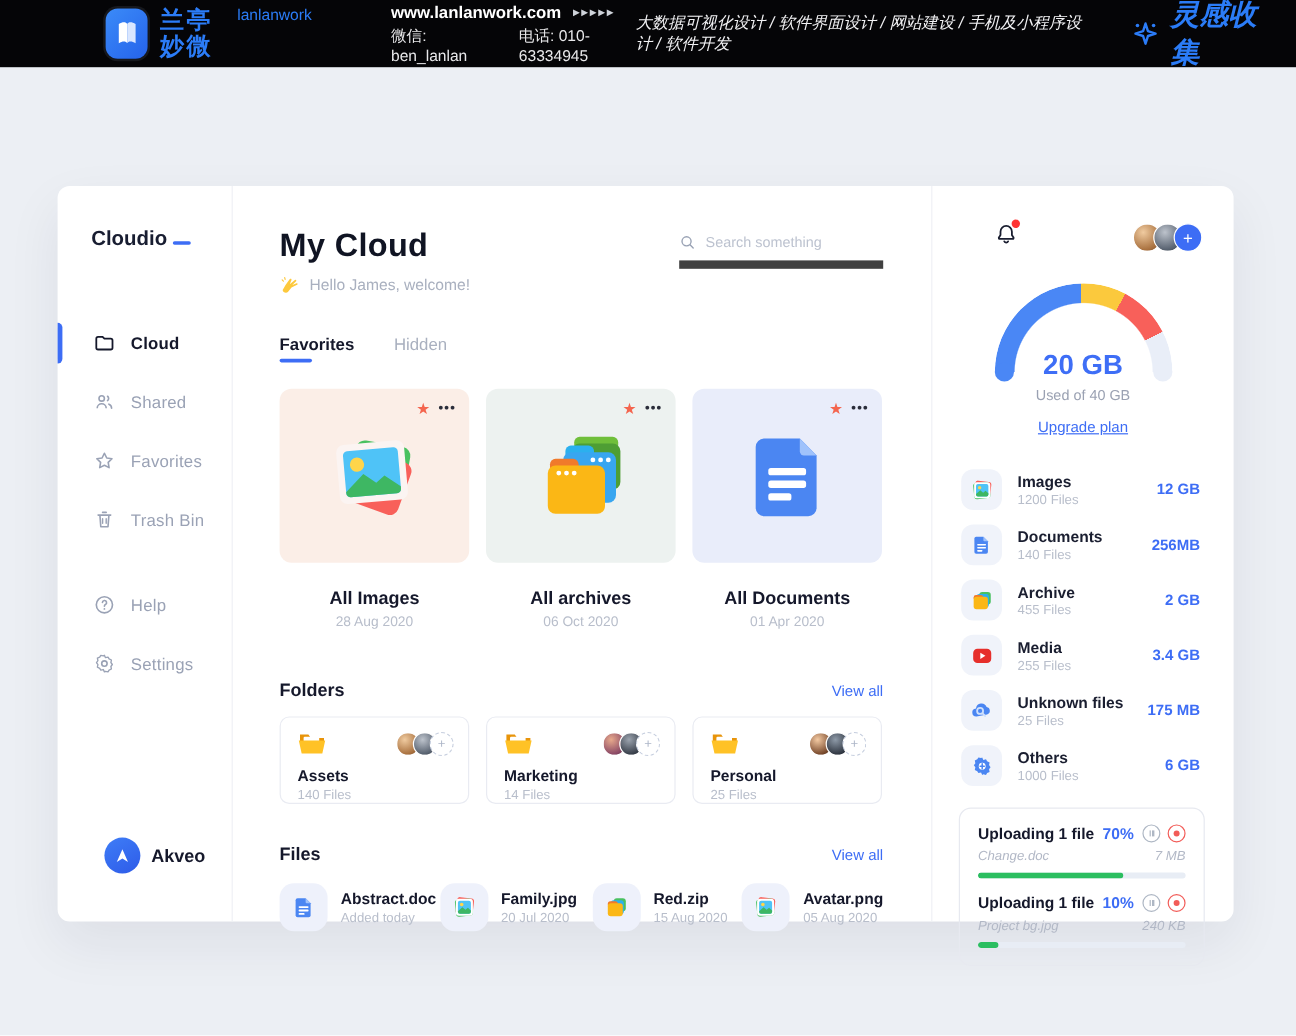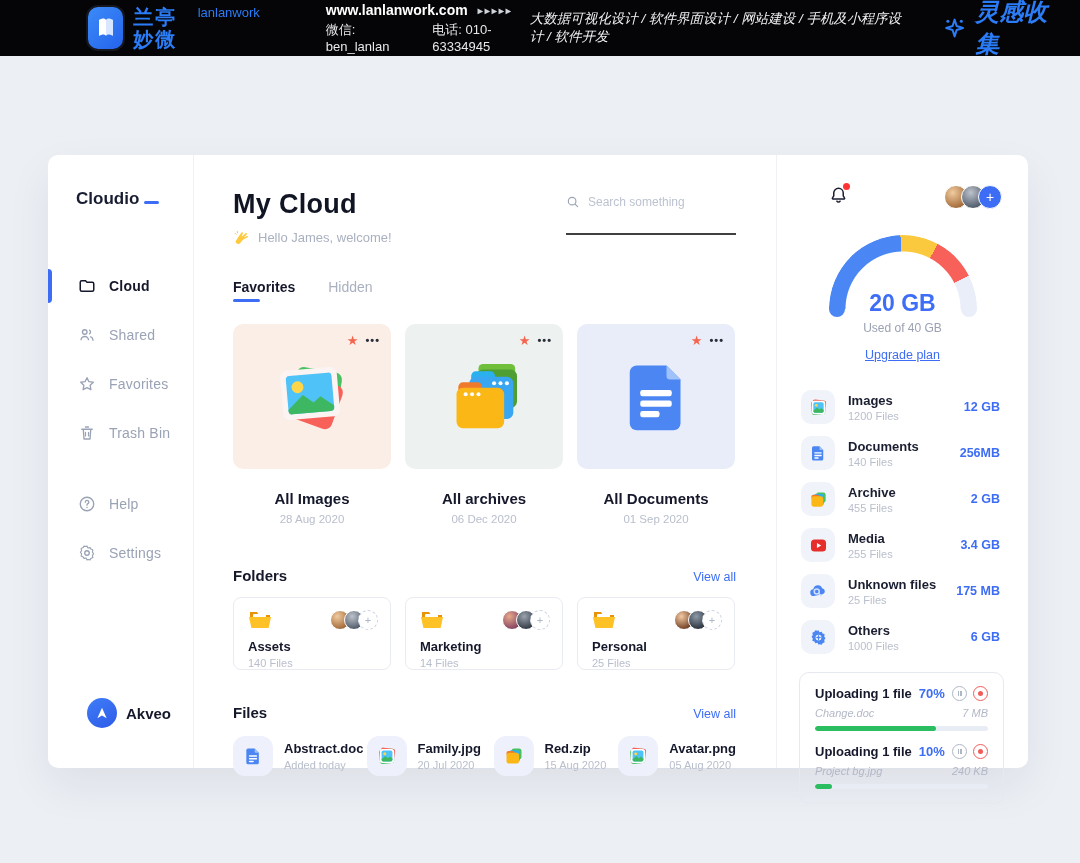--- a/index.html
+++ b/index.html
@@ -42,21 +42,21 @@
   .akveo-badge { width:30px; height:30px; border-radius:50%; background:linear-gradient(150deg,#3E7DF7,#2E5BE8);
                  display:flex; align-items:center; justify-content:center; }
   .akveo-name { font-size:15px; font-weight:bold; color:#15182B; }
 
   
   .main { width:582px; flex:none; padding:34px 40px 0 39px; position:relative; }
   .main-head { display:flex; justify-content:space-between; }
   .page-title { font-size:27px; font-weight:bold; color:#101423; letter-spacing:.3px; }
   .greeting { margin-top:9px; display:flex; align-items:center; gap:8px; font-size:13px; color:#A9B0BF;text-align:right; }
   .search { width:170px; margin-top:6px; }
-  .search-row { display:flex; align-items:center; gap:8px; border-bottom:2px solid #404040; padding-bottom:24px; }
+  .search-row { display:flex; align-items:center; gap:8px; border-bottom:7px solid #404040; padding-bottom:8px; }
   .search-row input { border:none; outline:none; width:130px; font-size:12px; color:#5a6170; background:transparent;
                       font-family:"Liberation Sans", sans-serif; }
   .search-row input::placeholder { color:#BCC2CF; }
   .tabs { margin-top:33px; display:flex; gap:33px; }
   .tab { font-size:14px; color:#A9B0BF; padding-bottom:7px; position:relative; cursor:pointer; }
   .tab.active { color:#15182B; font-weight:bold; }
   .tab.active::after { content:""; position:absolute; left:0; bottom:0; width:27px; height:3px; background:#3D6DF5; border-radius:2px; }
 
   .fav-grid { margin-top:22px; display:flex; gap:14px; }
   .fav-card { width:158px; }
@@ -315,39 +315,39 @@
                 <circle cx="73" cy="33" r="2.2" fill="#fff"></circle>
                 <circle cx="59" cy="33" r="2.2" fill="#fff"></circle>
               <rect x="20" y="32" width="26" height="13" rx="5" fill="#F07A2B"></rect>
               <rect x="18" y="38" width="52" height="44" rx="7" fill="#FBB715"></rect>
               <circle cx="28" cy="45" r="2.2" fill="#fff"></circle>
                 <circle cx="35" cy="45" r="2.2" fill="#fff"></circle>
                 <circle cx="42" cy="45" r="2.2" fill="#fff"></circle>
             </svg>
           </div>
           <div class="fav-title">All archives</div>
-          <div class="fav-date">06 Dec 2020</div>
+          <div class="fav-date">06 Oct 2020</div>
         </div>
 
         <div class="fav-card">
           <div class="fav-tile documents">
             <div class="tile-actions">
               <span class="star-glyph">★</span>
               <span class="dots-glyph">•••</span>
             </div>
             <svg width="84" height="84" viewBox="0 0 96 96">
               <path d="M26 12h34l16 16v50a8 8 0 0 1-8 8H26a8 8 0 0 1-8-8V20a8 8 0 0 1 8-8z" fill="#4B86F2"></path>
               <path d="M60 12l16 16H64a4 4 0 0 1-4-4z" fill="#9FC2FB"></path>
               <rect x="30" y="40" width="36" height="7" rx="2.5" fill="#fff"></rect>
               <rect x="30" y="52" width="36" height="7" rx="2.5" fill="#fff"></rect>
               <rect x="30" y="64" width="22" height="7" rx="2.5" fill="#fff"></rect>
             </svg>
           </div>
           <div class="fav-title">All Documents</div>
-          <div class="fav-date">01 Sep 2020</div>
+          <div class="fav-date">01 Apr 2020</div>
         </div>
       </div>
 
       <div class="folders-sec">
         <div class="sec-head">
           <span class="sec-title">Folders</span>
           <span class="view-all">View all</span>
         </div>
         <div class="folder-row">
           <div class="folder-card">

